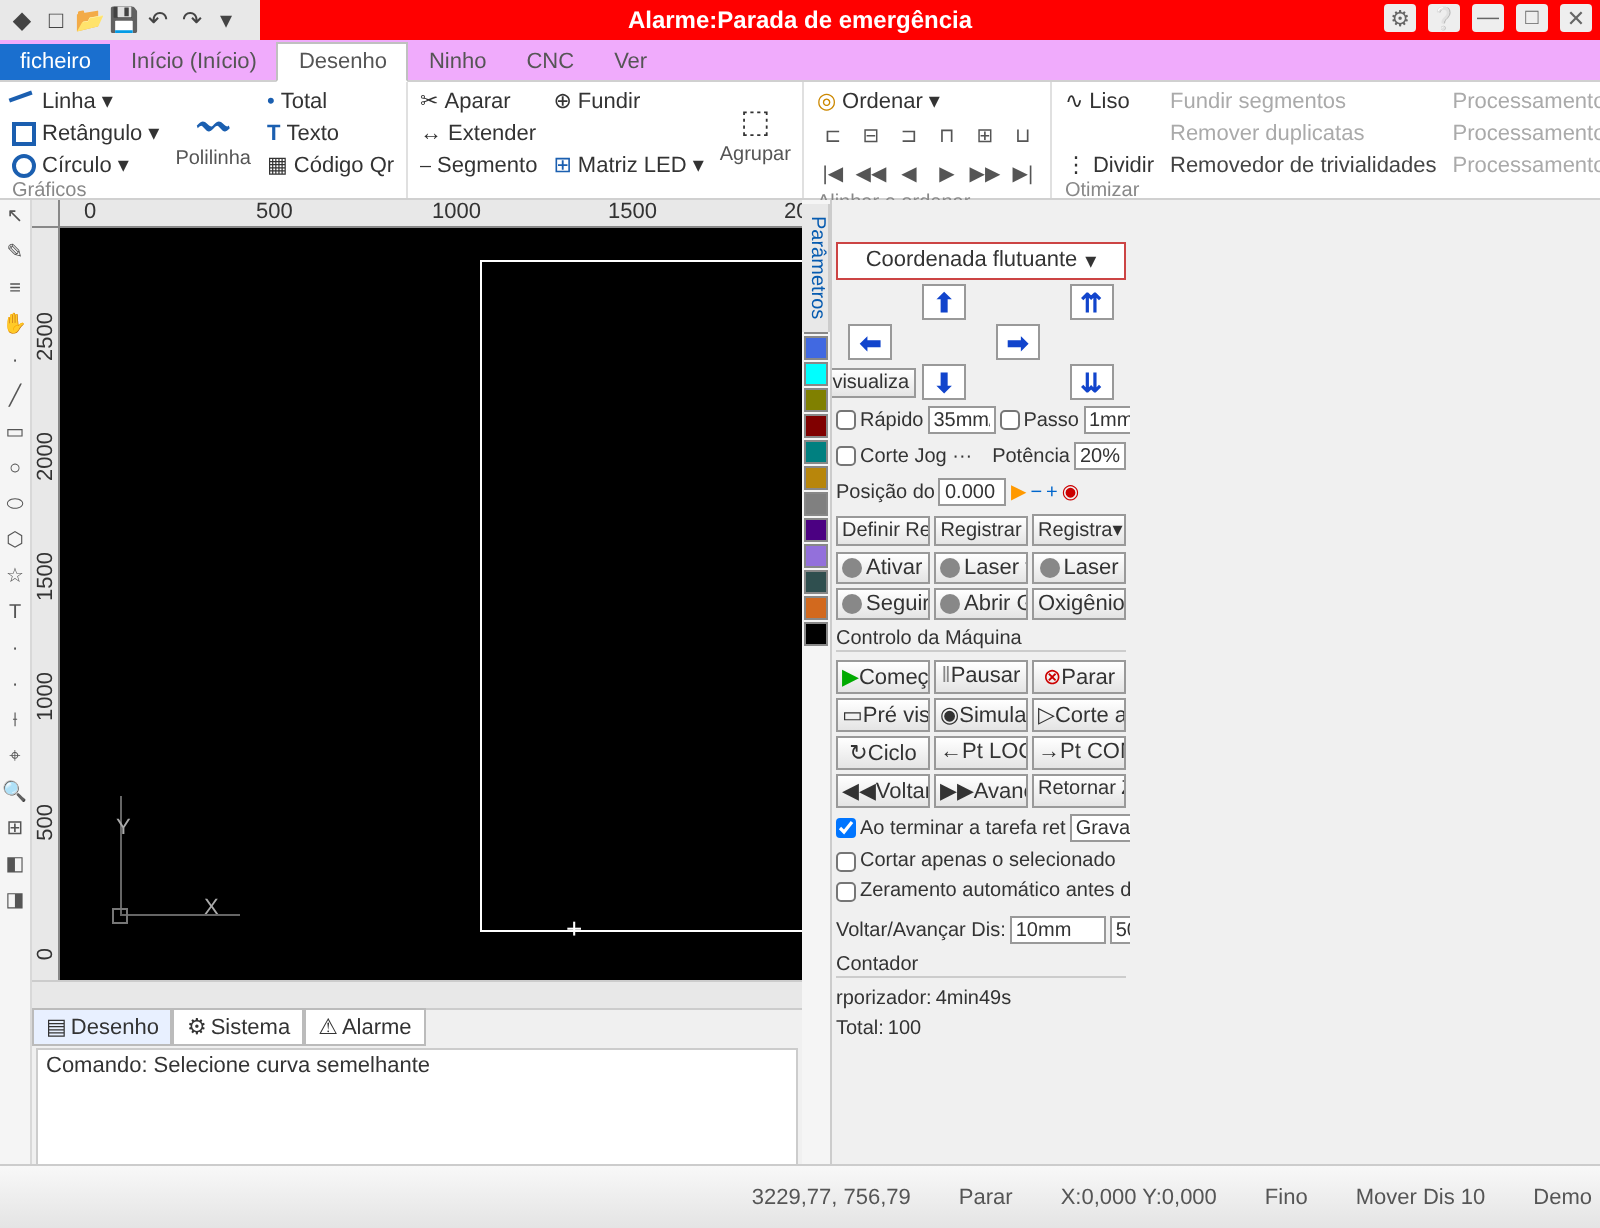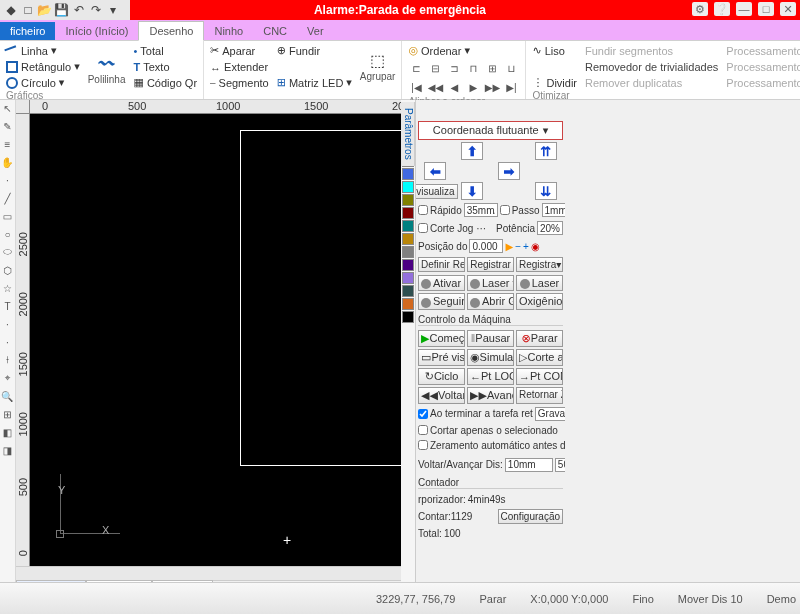--- a/index.html
+++ b/index.html
@@ -239,22 +239,22 @@
             <span>Liso</span>
           </div>
         <div class="ritem"></div>
         <div class="ritem">
             <span>⋮</span>
             <span>Dividir</span>
           </div>
       </div>
       <div class="col">
         <div class="ritem disabled">Fundir segmentos</div>
+        <div class="ritem disabled">Remover duplicatas</div>
         <div class="ritem">Removedor de trivialidades</div>
-        <div class="ritem disabled">Remover duplicatas</div>
       </div>
       <div class="col">
         <div class="ritem disabled">Processamento de texto de lote</div>
         <div class="ritem disabled">Processamento de curvas de lotes</div>
         <div class="ritem disabled">Processamento de Qr de lote</div>
       </div>
     </div>
     <div class="rlabel">Otimizar</div>
   </div>
 </div>
@@ -324,20 +324,23 @@
         </div>
       <div class="btab">
           <span>⚙</span>
           <span>Sistema</span>
         </div>
       <div class="btab">
           <span>⚠</span>
           <span>Alarme</span>
         </div>
     </div>
+    <div class="cmdbox">
+      <div>Comando: Selecione curva semelhante</div>
+    </div>
   </div>
 
   <div class="colorbar">
     <span style="color:#0a0">✔</span>
     <div class="sw" style="background:#00a000"></div>
     <div class="sw" style="background:#0060b0"></div>
     <div class="sw" style="background:#ffffff"></div>
     <div class="sw" style="background:#ff00ff"></div>
     <div class="sw" style="background:#4169e1"></div>
     <div class="sw" style="background:#00ffff"></div>
@@ -448,24 +451,20 @@
           <span>Voltar/Avançar Dis:</span>
           <input class="inp" style="width: 48px;" value="10mm">
           <input class="inp" style="width: 38px;" value="50mm/s">
         </div>
 
         <div class="section-title">Contador</div>
         <div class="row">
             <span>rporizador:</span>
             <span>4min49s</span>
           </div>
-        <div class="row" style="justify-content:space-between">
-          <span><span>Contar:</span><span>1129</span></span>
-          <div class="btn">Configuração</div>
-        </div>
         <div class="row">
             <span>Total:</span>
             <span>100</span>
           </div>
       </div>
     </div>
   </div>
 </div>
 
 <div class="statusbar">

